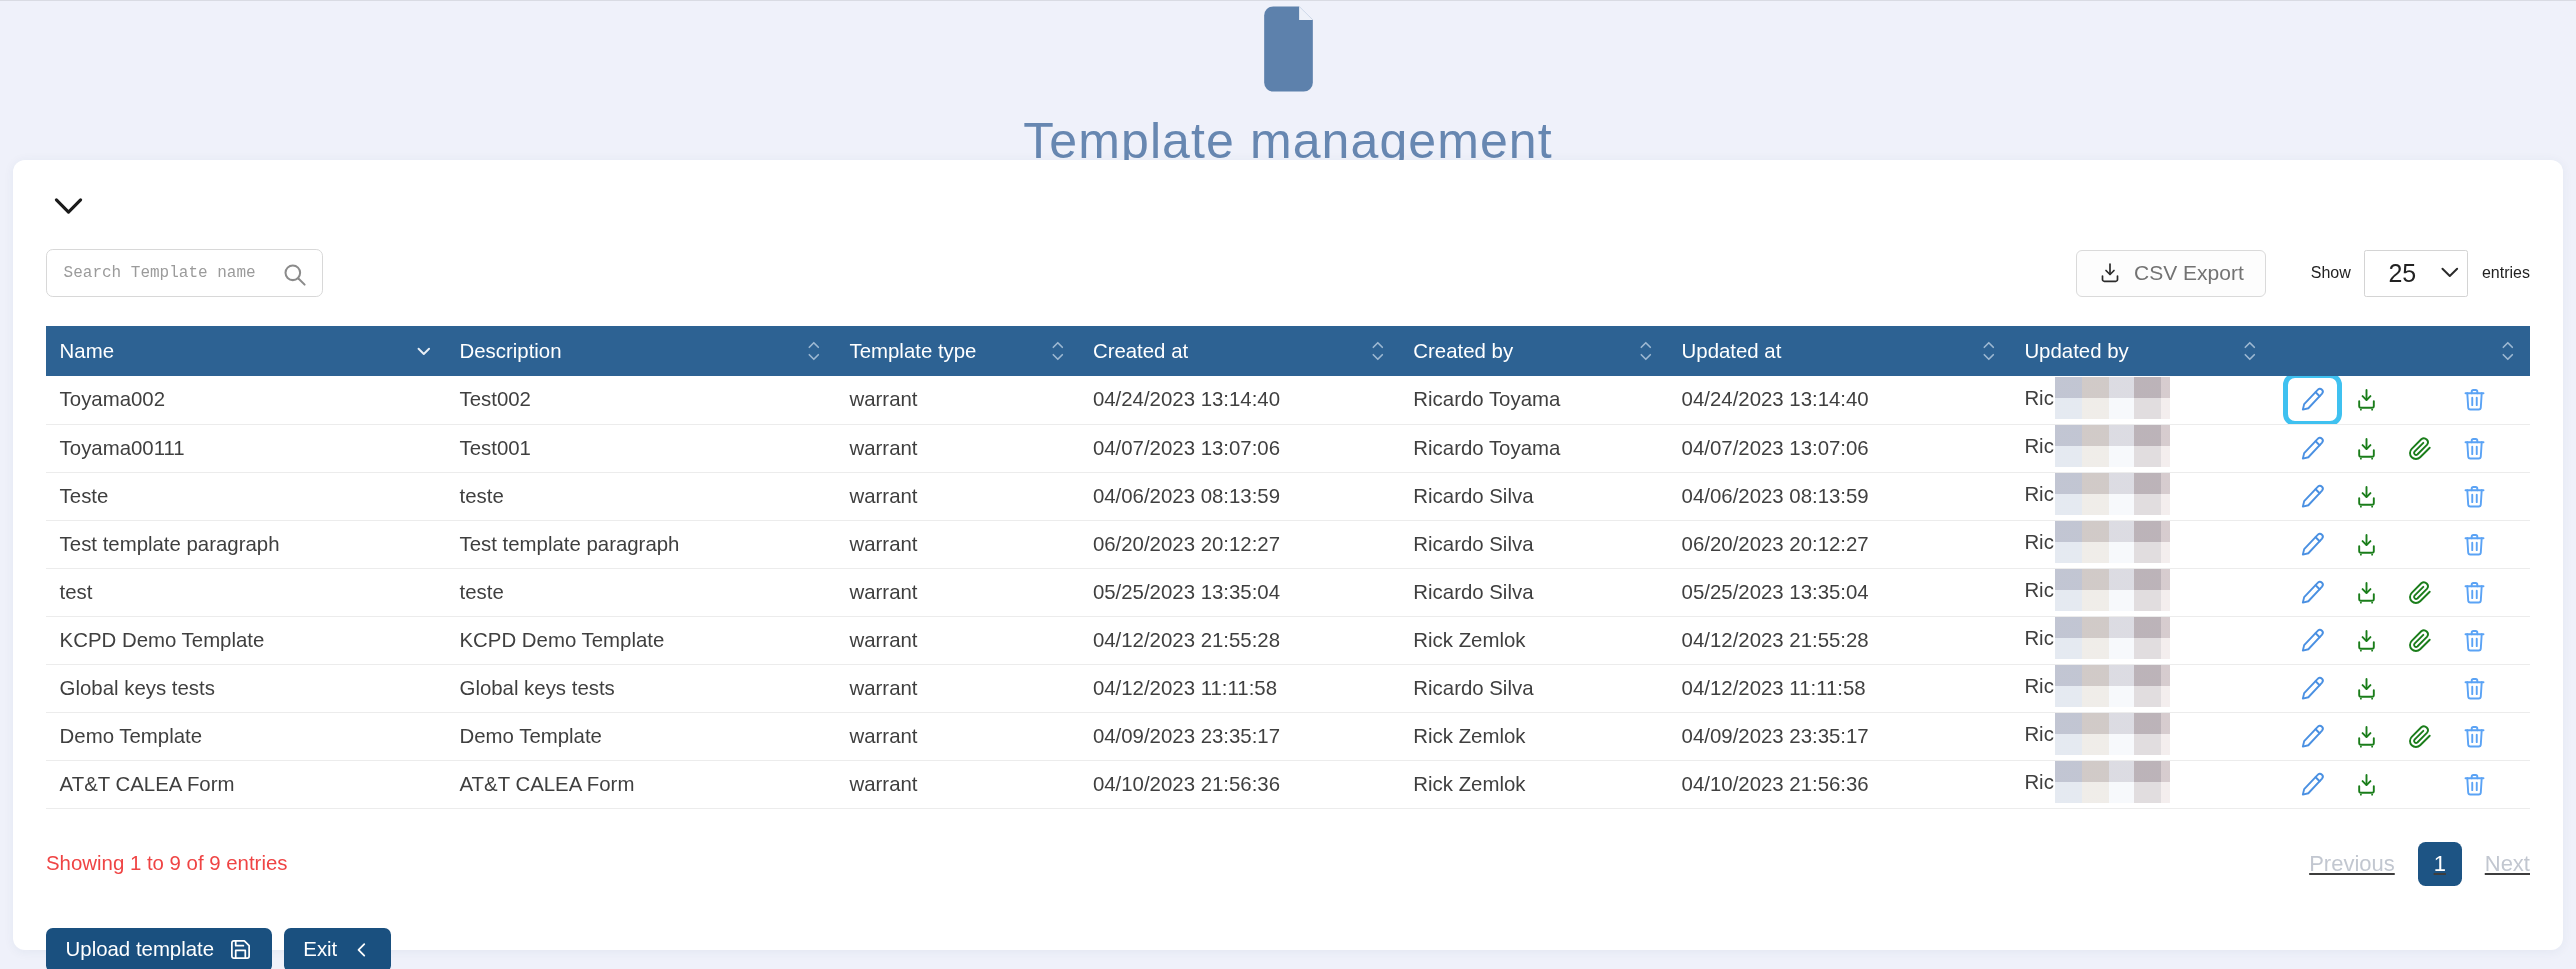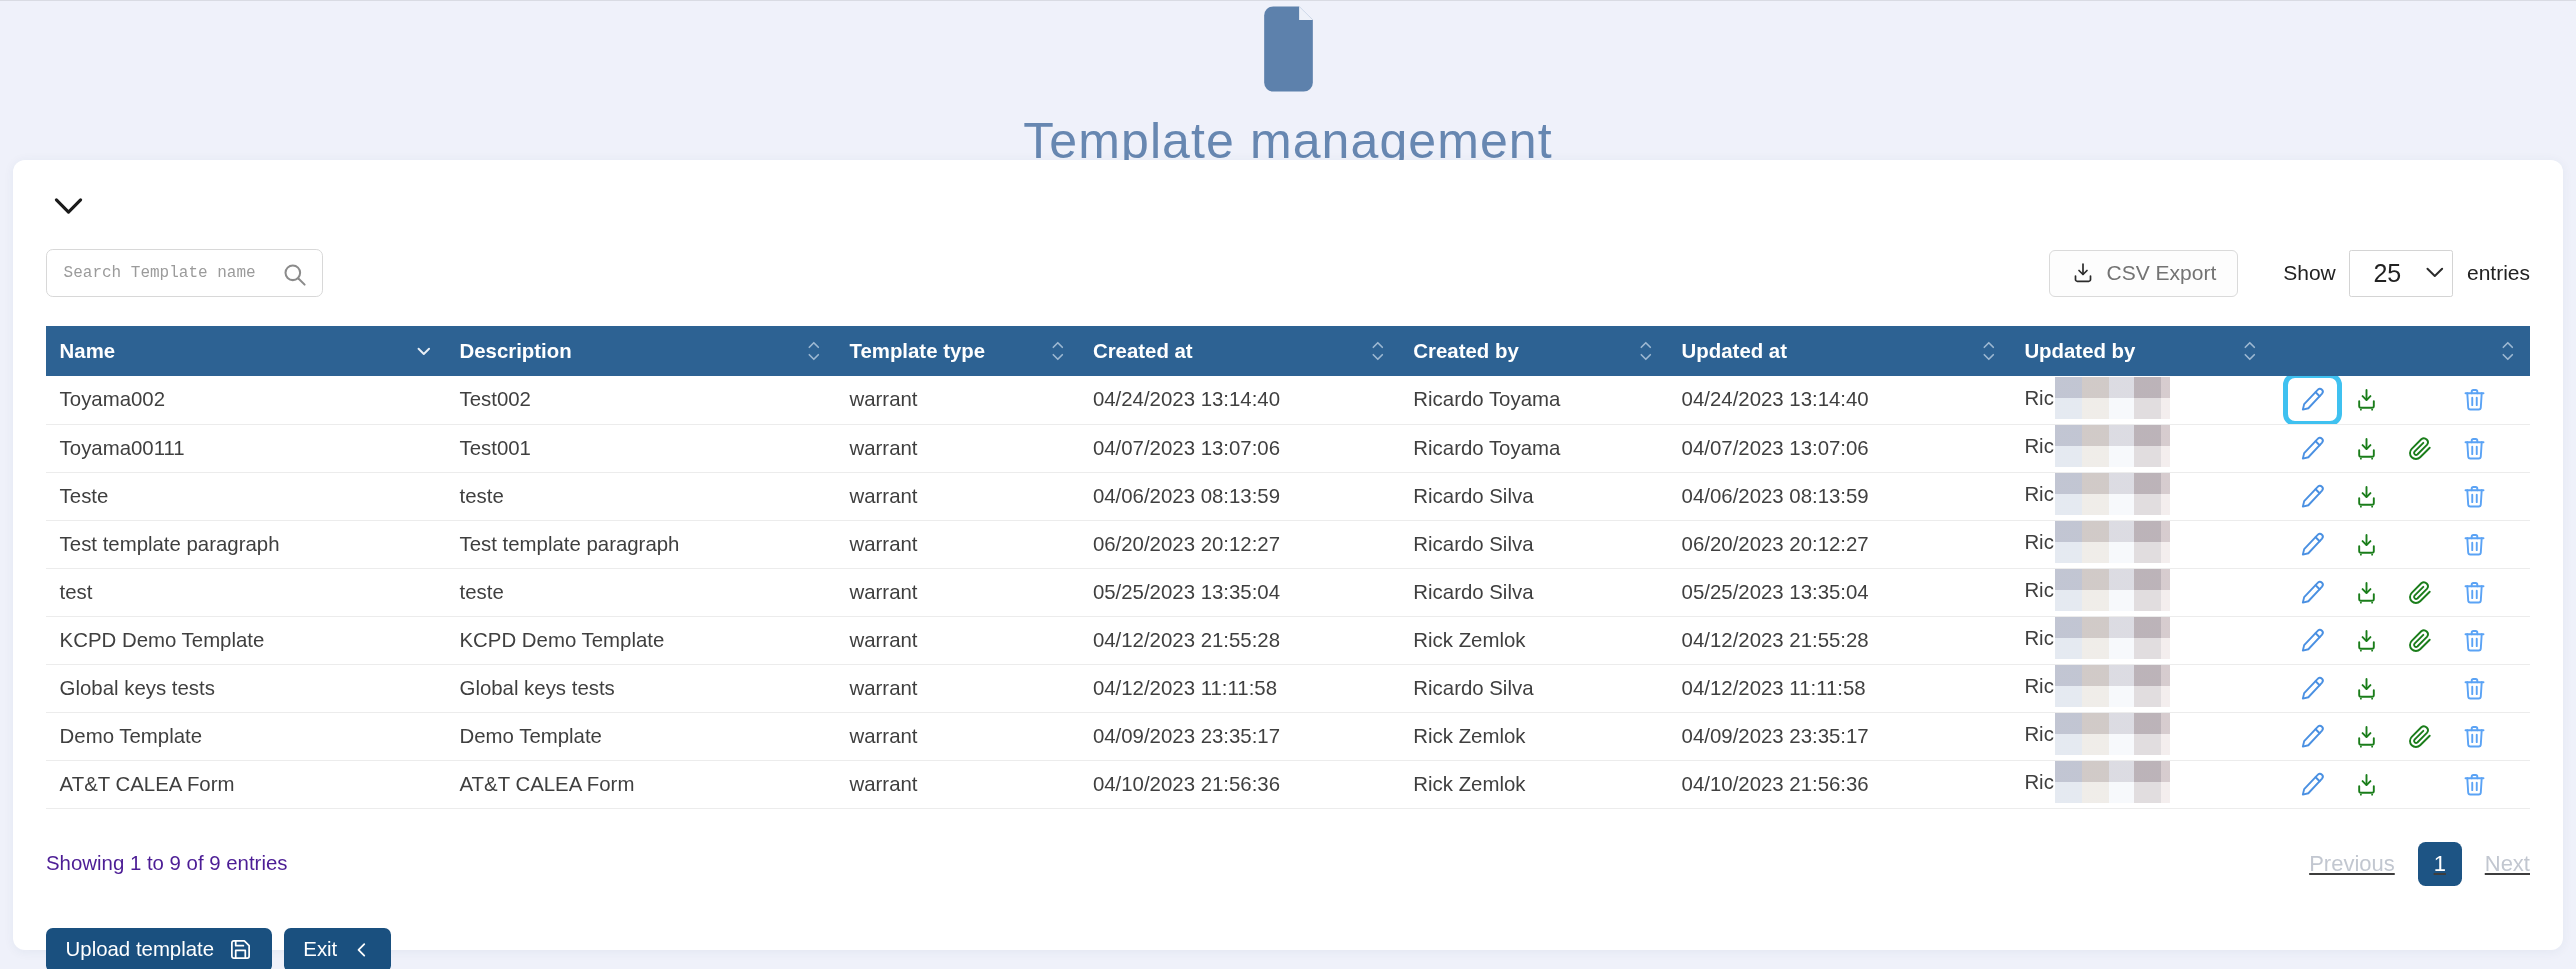--- a/index.html
+++ b/index.html
@@ -51,36 +51,36 @@
   .toolbar-right { margin-left:auto; display:flex; align-items:center; }
   .csv-btn {
     display:flex; align-items:center; gap:12px;
     height:47px; padding:0 21px;
     border:1.5px solid #dadada; border-radius:6px;
     background:#fdfdfd; cursor:pointer;
     font-size:21px; color:#737373;
     font-family:"Liberation Sans", sans-serif;
   }
   .show-group { display:flex; align-items:center; gap:13.6px; margin-left:45px; }
-  .show-group .lbl { font-size:21px; color:#222; }
+  .show-group .lbl { font-size:16px; color:#222; }
   .pagesize-wrap { position:relative; }
   .pagesize-wrap select {
     appearance:none; -webkit-appearance:none;
     width:104px; height:47px;
     border:1.5px solid #d4d4d4; border-radius:2.3px; background:#fff;
     font-family:"Liberation Sans", sans-serif;
     font-size:25px; color:#222;
     padding:0 42px 0 23px; cursor:pointer; outline:none;
   }
   .pagesize-wrap .chev { position:absolute; right:9px; top:16.6px; pointer-events:none; }
   
   table.tpl-table { width:100%; border-collapse:collapse; margin-top:29px; table-layout:fixed; }
   .tpl-table thead th {
     background:#2d6293; color:#ffffff;
-    font-size:20.4px; font-weight:700; text-align:left;
+    font-size:20.4px; font-weight:400; text-align:left;
     height:50px; padding:0 35px 0 13.6px;
     position:relative; cursor:pointer; white-space:nowrap;
     overflow:hidden;
   }
   .tpl-table thead th .sort { position:absolute; right:12px; top:50%; transform:translateY(-50%); line-height:0; }
   .tpl-table tbody td {
     height:48px; font-size:20.4px; color:#3f3f3f;
     padding:0 13.6px; border-bottom:1.5px solid #ececec;
     white-space:nowrap; overflow:hidden;
   }
@@ -105,21 +105,21 @@
   .actions { display:flex; justify-content:flex-end; align-items:center; padding-right:15px; }
   .slot { width:54px; height:44px; display:flex; align-items:center; justify-content:center; position:relative; }
   .icon-btn { display:inline-flex; cursor:pointer; line-height:0; }
   .slot.highlighted::before {
     content:""; position:absolute; left:-2.3px; top:-4.5px; right:-2.3px; bottom:-4.5px;
     border:5.3px solid #3fc1f0; border-radius:12px;
   }
   .c-edit{ color:#4a90e2; } .c-down{ color:#1a7d1a; } .c-clip{ color:#1a7d1a; } .c-del{ color:#5ba3f5; }
   
   .table-footer { display:flex; align-items:center; margin-top:33px; }
-  .showing { font-size:20.4px; color:#4c1d95; }
+  .showing { font-size:20.4px; color:#ef4444; }
   .pagination { margin-left:auto; display:flex; align-items:center; gap:23px;text-decoration:underline; }
   .page-link { font-size:22px; color:#c2c7d0; cursor:pointer; }
   .page-current {
     width:44px; height:44px; border-radius:7.6px;
     background:#1d5484; color:#fff; font-size:22px;
     display:flex; align-items:center; justify-content:center; cursor:pointer;
   }
   .action-buttons { display:flex; gap:12px; margin-top:42px; }
   .btn-primary {
     display:flex; align-items:center; gap:15px;

